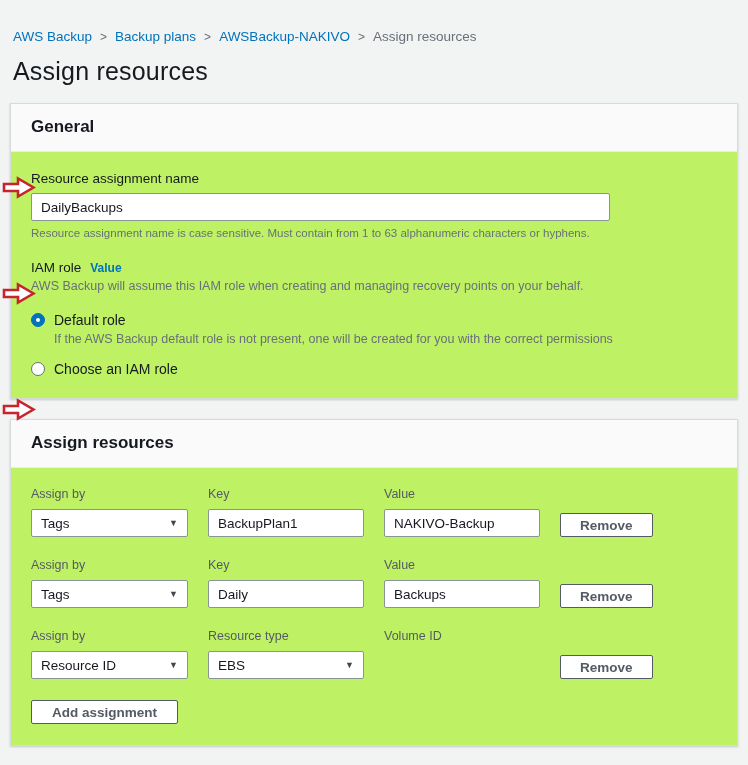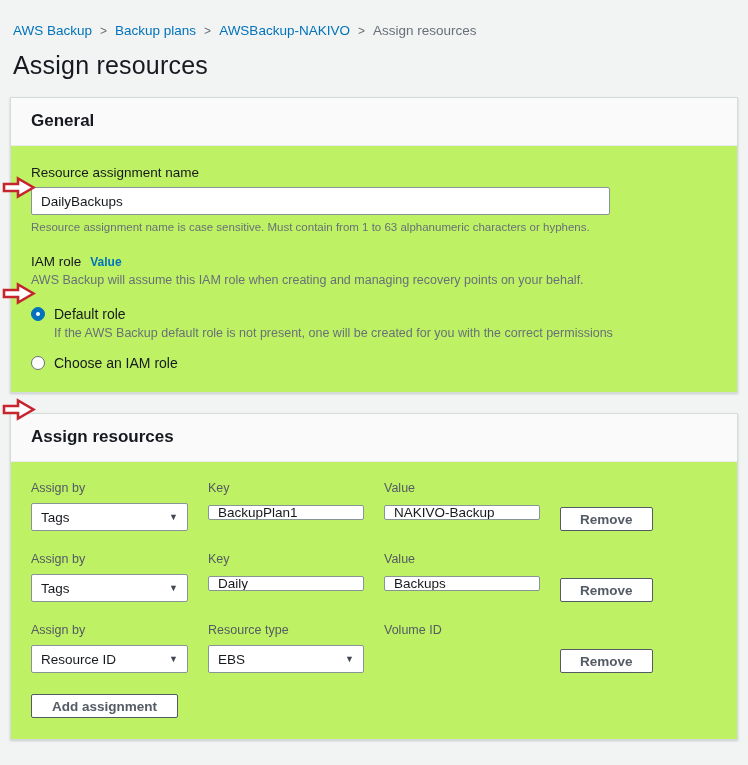--- a/index.html
+++ b/index.html
@@ -5,21 +5,21 @@
   * { margin:0; padding:0; box-sizing:border-box; }
   html,body { width:748px; height:765px; }
   body {
     background:#f2f3f3;
     font-family:"Liberation Sans", sans-serif;
     color:#16191f;
     position:relative;
     overflow:hidden;
   }
   
-  .breadcrumb { padding:23px 0 0 13px; font-size:13.5px; display:flex; align-items:center; }
+  .breadcrumb { padding:29px 0 0 13px; font-size:13.5px; display:flex; align-items:center; }
   .crumb-link { color:#0073bb; text-decoration:none; cursor:pointer; }
   .crumb-sep { color:#687078; margin:0 8px; font-size:12px; }
   .crumb-current { color:#687078; }
   
   .page-title { font-size:25px; font-weight:400; color:#16191f; margin:13px 0 17px 13px; letter-spacing:0.2px; }
   
   .card {
     margin:0 10px 20px 10px;
     background:#bef264;
     border:1px solid #d5dbdb;
@@ -63,21 +63,21 @@
   .assign-row.first { margin-top:0; }
   .cell-label { font-size:12.5px; color:#545b64; margin-bottom:8px; }
   .control {
     height:28px; border:1px solid #879596; border-radius:2px; background:#fff;
     display:flex; align-items:center; padding:0 9px;
     font-size:13.5px; color:#16191f; width:100%;
   }
   .dropdown { justify-content:space-between; cursor:pointer; }
   .caret { font-size:9px; color:#414750; margin-left:8px; }
   .cell-input {
-    height:15px; width:100%; border:1px solid #879596; border-radius:2px;
+    height:28px; width:100%; border:1px solid #879596; border-radius:2px;
     padding:0 9px; font-size:13.5px; color:#16191f; background:#fff;
     font-family:"Liberation Sans", sans-serif;
   }
   .search-box { gap:8px; }
   .search-box input {
     border:none; outline:none; flex:1; width:0; font-size:13.5px;
     color:#16191f; font-family:"Liberation Sans", sans-serif; background:transparent;
   }
   .clear-x { font-size:14px; color:#414750; font-weight:700; cursor:pointer; line-height:1; }
   .remove-cell { align-self:end; }

